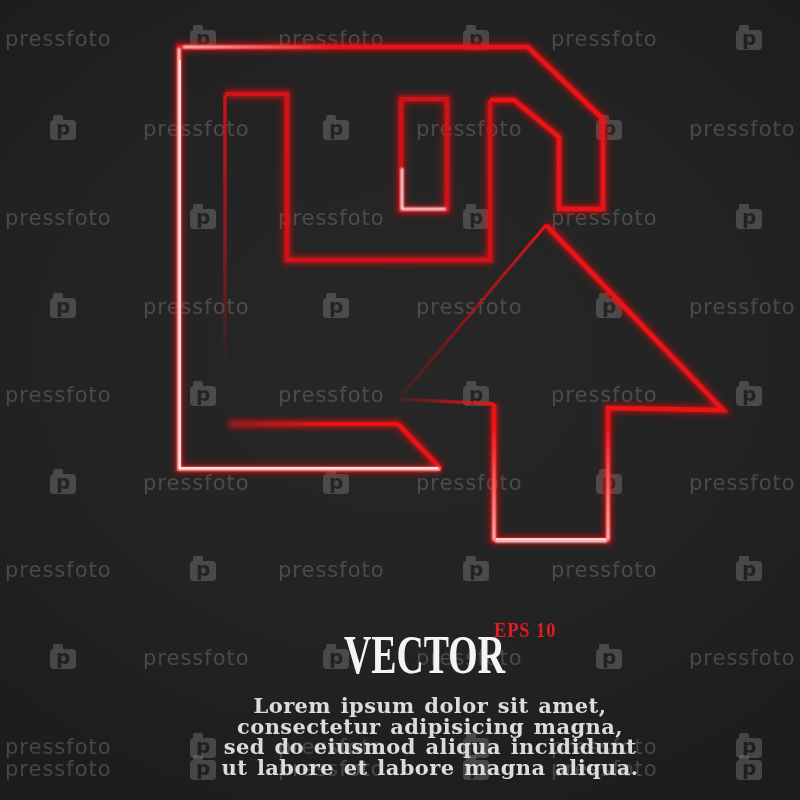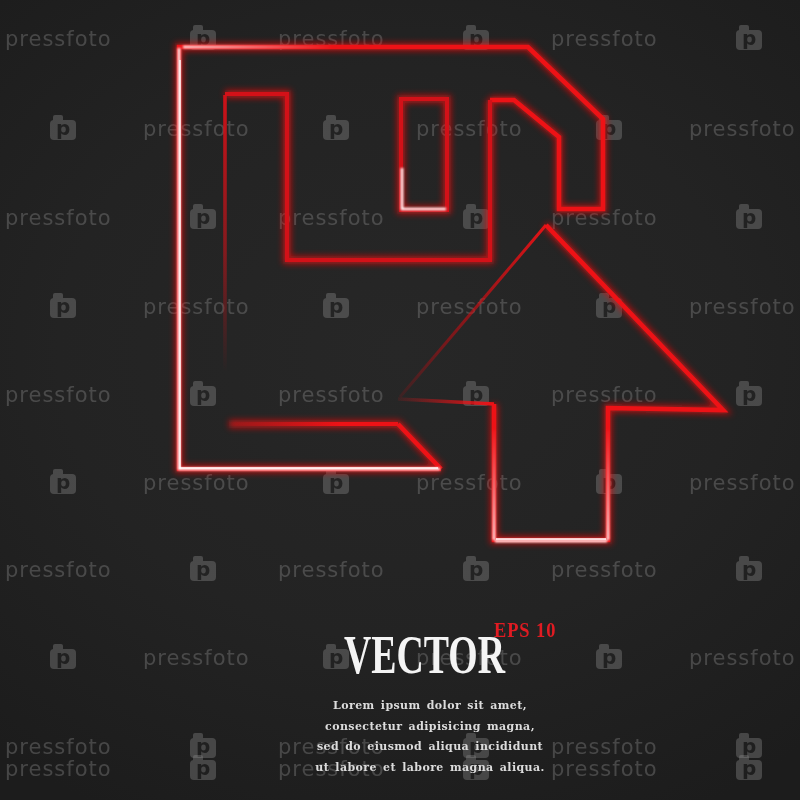--- a/index.html
+++ b/index.html
@@ -35,21 +35,21 @@
     font-family:"Liberation Serif", serif;font-weight:bold;font-size:54px;line-height:54px;
     transform:scaleX(0.70);transform-origin:left top;letter-spacing:0px;white-space:nowrap;
   }
   .eps-label{
     position:absolute;left:494px;top:619px;
     font-family:"Liberation Serif", serif;font-weight:bold;font-size:20px;
     transform:scaleX(0.92);transform-origin:left top;letter-spacing:1px;white-space:nowrap;
   }
   .lorem-block{
     position:absolute;left:205px;top:696px;width:450px;z-index:3;
-    font-family:"DejaVu Serif", serif;font-weight:bold;font-size:11px;line-height:20.5px;
+    font-family:"DejaVu Serif", serif;font-weight:bold;font-size:21px;line-height:20.5px;
     text-align:center;letter-spacing:0.4px;word-spacing:2px;
   }
 </style>
 </head>
 <body>
 
 <div class="stage">
 
   <div class="wm-layer" id="wm-layer">
       <div class="wm-text" style="left: 5px; top: 27px;">pressfoto</div>

